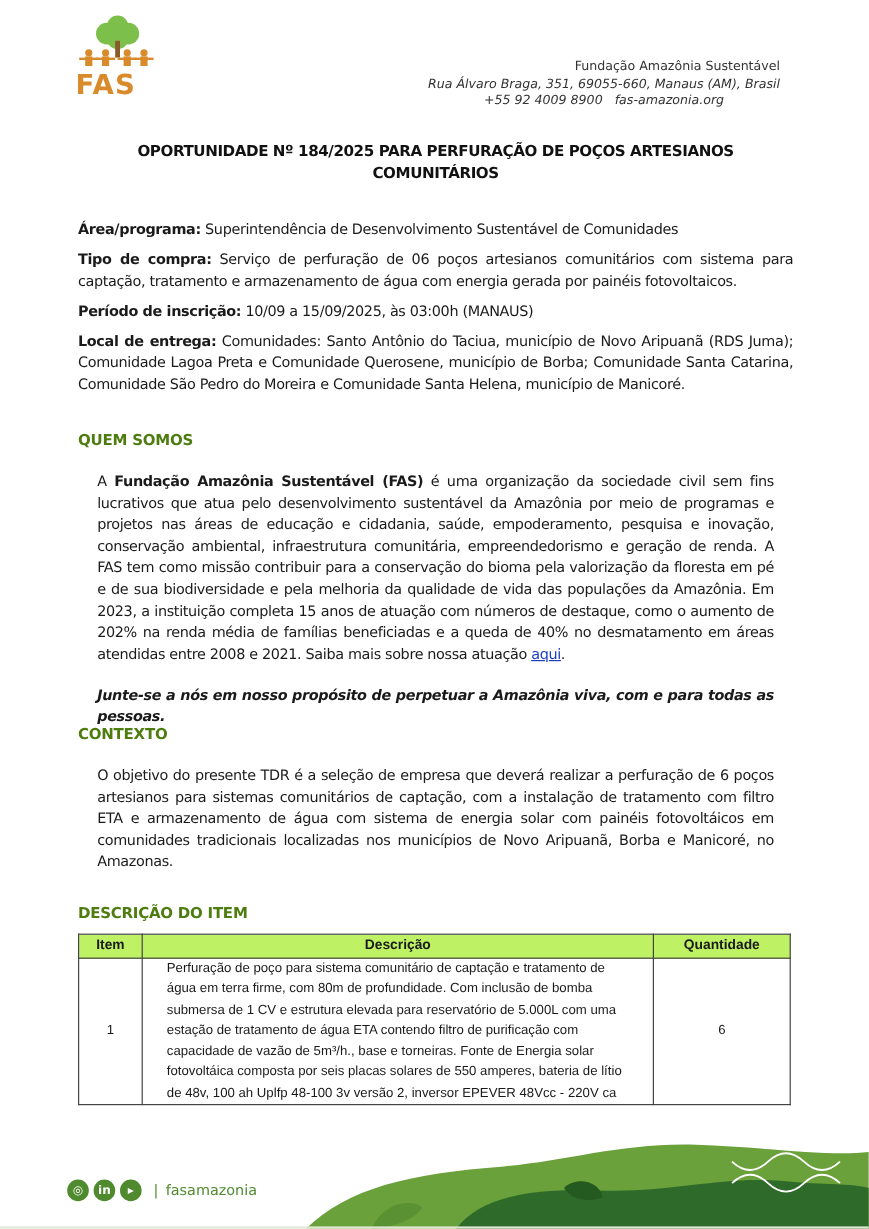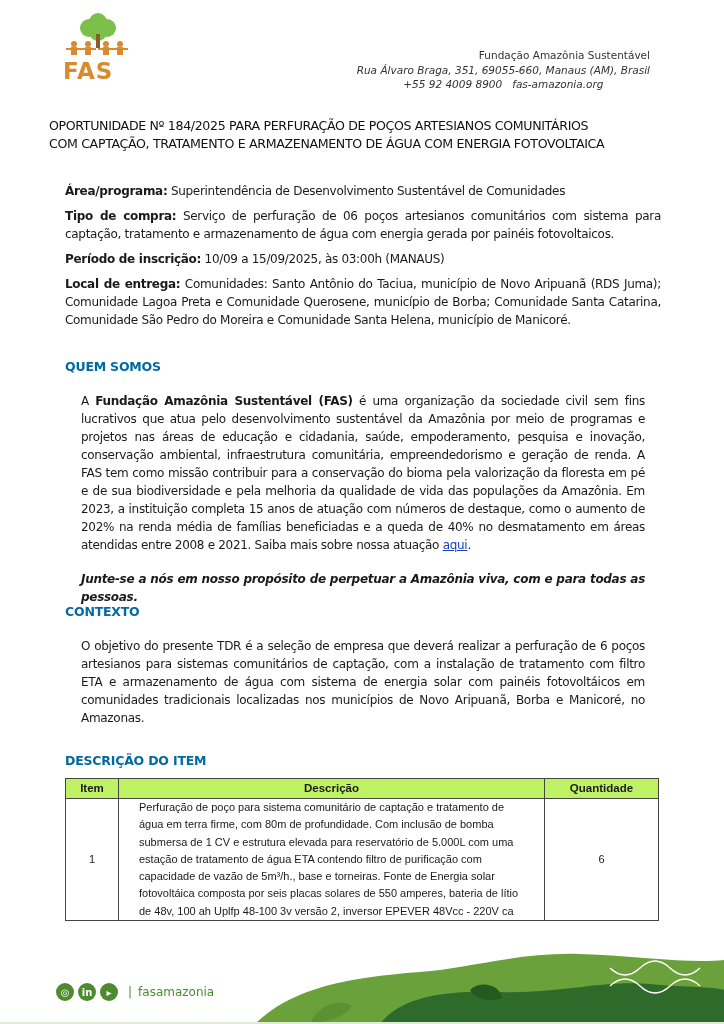--- a/index.html
+++ b/index.html
@@ -5,27 +5,27 @@
   html, body { margin: 0; padding: 0; }
   body {
     width: 724px; height: 1024px; position: relative; overflow: hidden;
     background: #ffffff; color: #1a1a1a;
     font-family: "DejaVu Sans", sans-serif;
   }
   .logo { position: absolute; left: 62px; top: 8px; width: 72px; height: 84px; }
   .logo-text { position: absolute; left: 63px; top: 58px; font-family: "DejaVu Sans", sans-serif; font-weight: bold; font-size: 23px; color: #d98a2b; letter-spacing: 1px; }
   .org-block { position: absolute; right: 74px; top: 48px; text-align: right; font-size: 10.5px; line-height: 14.5px; color: #333; }
   .org-block .it { font-style: italic; text-align: center; }
-  .title { position: absolute; left: 49px; width: 602px; top: 117px; text-align: left; font-weight: normal; font-size: 12.6px; line-height: 18px; color: #111; font-family: "DejaVu Sans", sans-serif; letter-spacing: -0.35px; }
+  .title { position: absolute; left: 62px; width: 602px; top: 117px; text-align: center; font-weight: bold; font-size: 12.6px; line-height: 18px; color: #111; font-family: "DejaVu Sans", sans-serif; letter-spacing: -0.35px; }
   .body-text { font-size: 12px; line-height: 18px; color: #1a1a1a; letter-spacing: -0.3px; }
   .fields { position: absolute; left: 65px; width: 596px; top: 182px; }
   .fields p { margin: 0 0 7px 0; text-align: justify; }
   .fields b { font-weight: bold; }
   .section { position: absolute; left: 65px; width: 596px; }
-  .section h2 { margin: 0 0 6px 0; font-size: 12.5px; font-weight: bold; color: #0369a1; letter-spacing: -0.2px; }
+  .section h2 { margin: 0 0 6px 0; font-size: 12.5px; font-weight: bold; color: #4d7c0f; letter-spacing: -0.2px; }
   .section p { margin: 16px; text-align: justify; }
   .section .motto { font-style: italic; font-weight: bold; margin-top: 8px; }
   a.link { color: #1a3fbf; text-decoration: underline; }
   table.items { position: absolute; left: 65px; top: 778px; width: 594px; border-collapse: collapse; font-family: "Liberation Sans", sans-serif; font-size: 11px; line-height: 17.3px; }
   table.items th, table.items td { border: 1px solid #444; }
   table.items th { background: #bef264; font-weight: bold; height: 19px; font-size: 11.5px; padding: 0; }
   table.items td { padding: 0 20px; vertical-align: middle; }
   table.items td.c { text-align: center; }
   .footer-social { position: absolute; left: 56px; top: 983px; display: flex; align-items: center; gap: 4px; }
   .soc { width: 18px; height: 18px; border-radius: 50%; background: #4f8a2f; color: #fff; font-size: 10px; font-weight: bold; display: flex; align-items: center; justify-content: center; }
@@ -64,21 +64,20 @@
   <div>Fundação Amazônia Sustentável</div>
   <div class="it">Rua Álvaro Braga, 351, 69055-660, Manaus (AM), Brasil</div>
   <div class="it">
     <span>+55 92 4009 8900</span>&nbsp;&nbsp;
     <span>fas-amazonia.org</span>
   </div>
 </div>
 
 <div class="title">
   <div>OPORTUNIDADE Nº 184/2025 PARA PERFURAÇÃO DE POÇOS ARTESIANOS COMUNITÁRIOS</div>
-  <div>COM CAPTAÇÃO, TRATAMENTO E ARMAZENAMENTO DE ÁGUA COM ENERGIA FOTOVOLTAICA</div>
 </div>
 
 <div class="fields body-text">
   <p><b>Área/programa:</b> <span>Superintendência de Desenvolvimento Sustentável de Comunidades</span></p>
   <p><b>Tipo de compra:</b> <span>Serviço de perfuração de 06 poços artesianos comunitários com sistema para captação, tratamento e armazenamento de água com energia gerada por painéis fotovoltaicos.</span></p>
   <p><b>Período de inscrição:</b> <span>10/09 a 15/09/2025, às 03:00h (MANAUS)</span></p>
   <p><b>Local de entrega:</b> <span>Comunidades: Santo Antônio do Taciua, município de Novo Aripuanã (RDS Juma); Comunidade Lagoa Preta e Comunidade Querosene, município de Borba; Comunidade Santa Catarina, Comunidade São Pedro do Moreira e Comunidade Santa Helena, município de Manicoré.</span></p>
 </div>
 
 <div class="section body-text" style="top:358px;">

